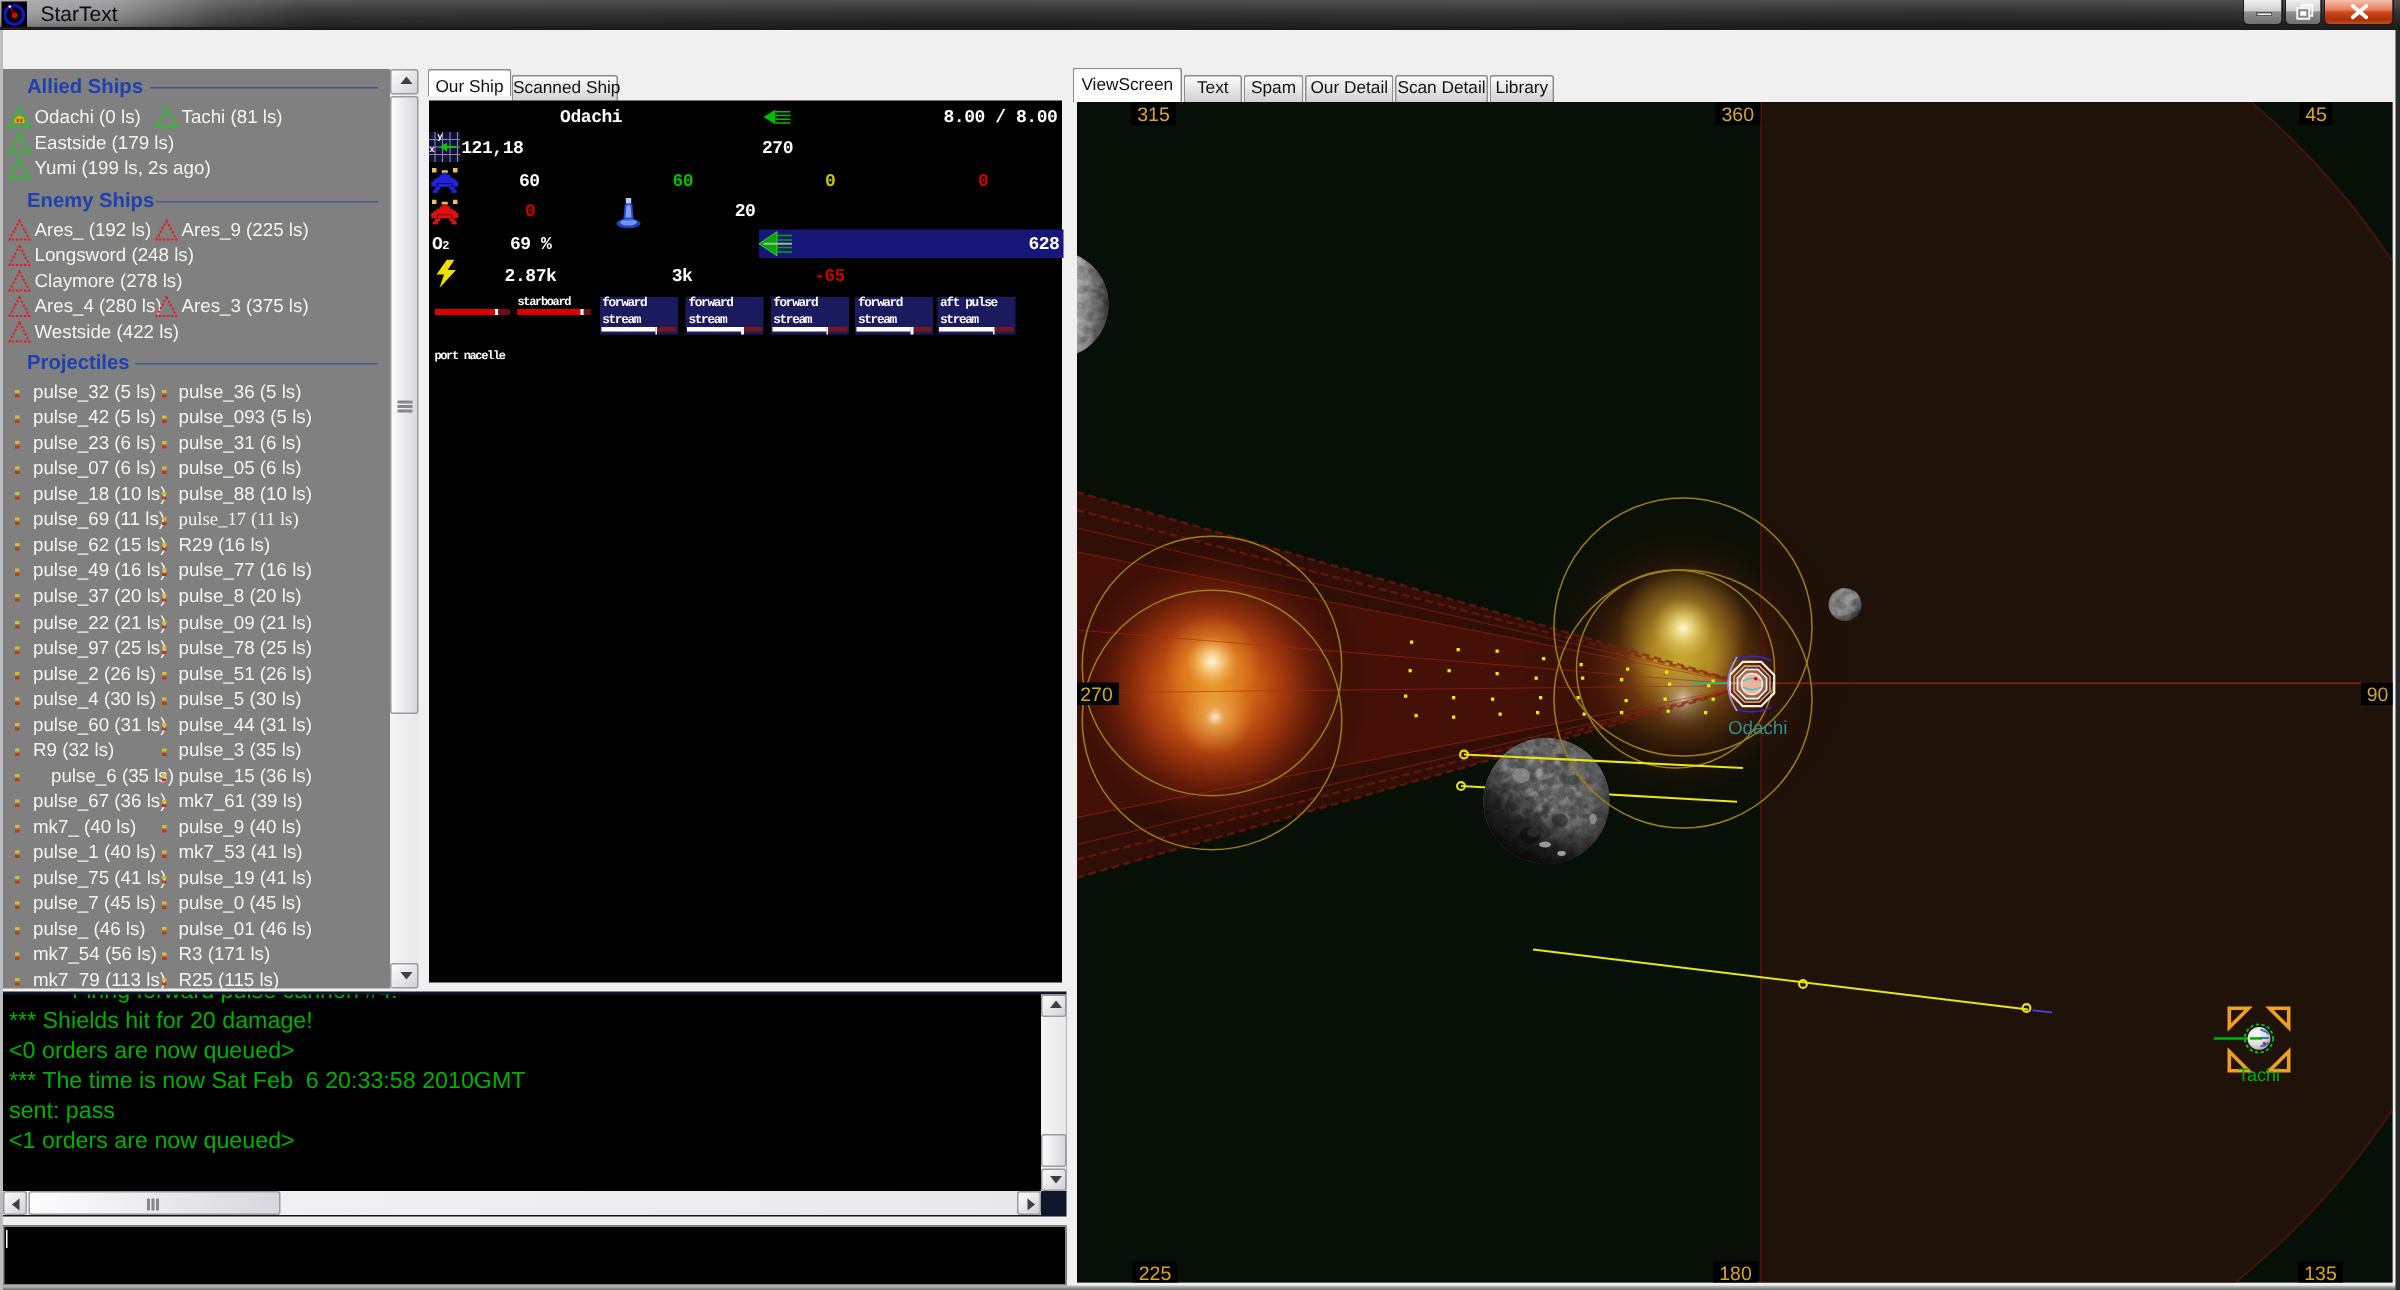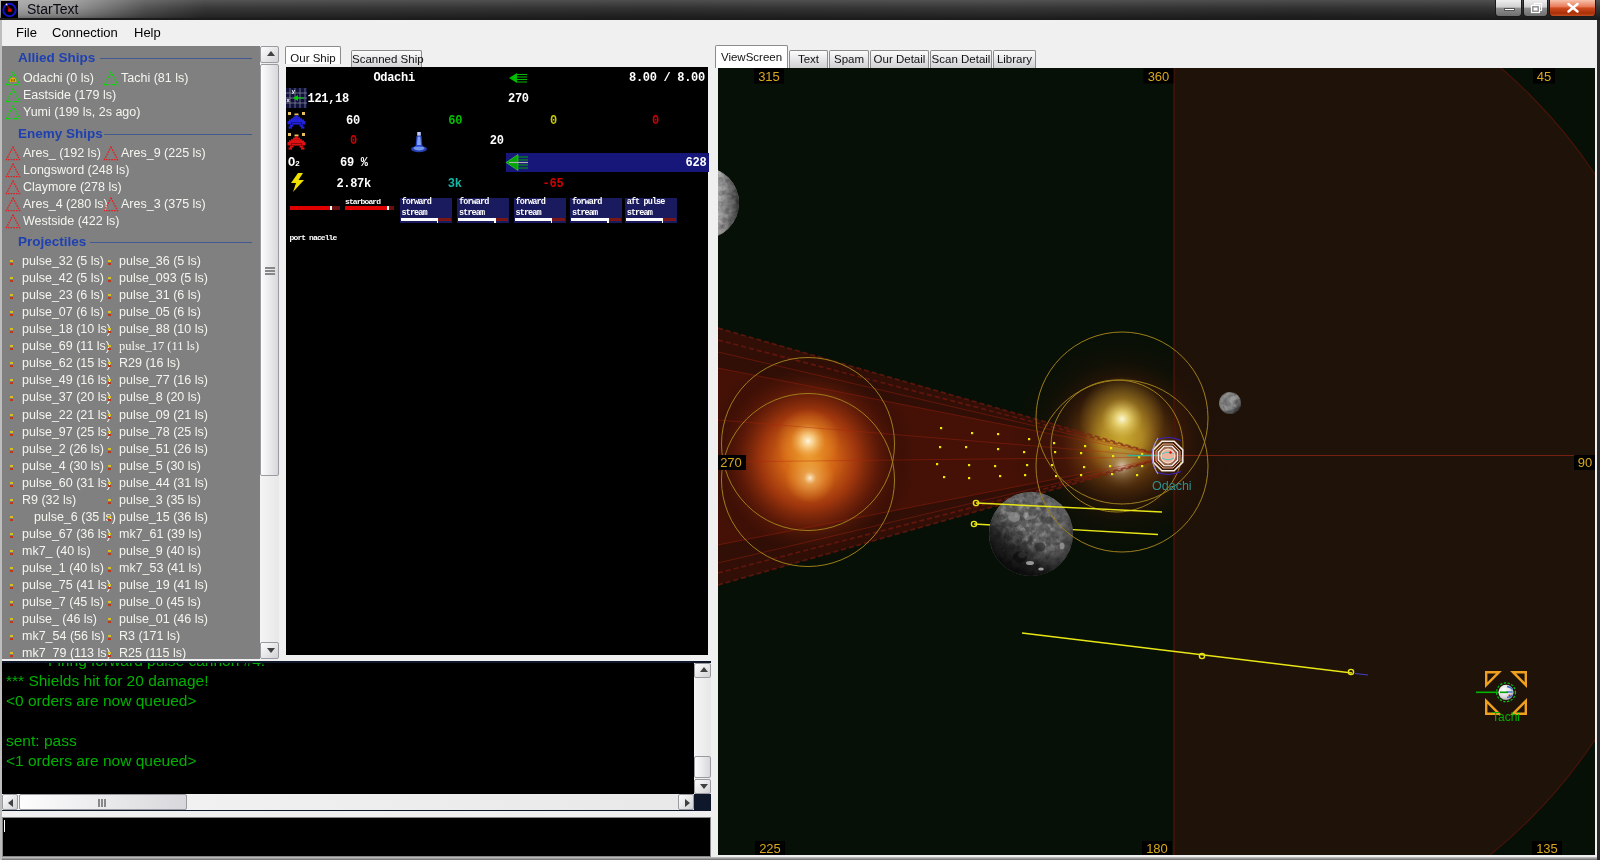--- a/index.html
+++ b/index.html
@@ -98,25 +98,20 @@
         <rect x="9.5" y="7.5" width="4" height="3" fill="#fff"></rect>
       </svg>
     </div>
     <div class="wbtn" id="btn-close">
       <svg width="45" height="15" style="position:absolute;left:0;top:0;">
         <path d="M18.5 4 L27.5 11.5 M27.5 4 L18.5 11.5" stroke="#fff" stroke-width="2.5" stroke-linecap="round"></path>
       </svg>
     </div>
   </div>
 
-  <div id="menubar">
-    <span style="left:16px;">File</span>
-    <span style="left:52px;">Connection</span>
-    <span style="left:134px;">Help</span>
-  </div>
 
   <div id="leftlist">
       <span class="lhead" style="left:16px;top:4.0px;">Allied Ships</span>
 <span class="lhline" style="left:98px;top:12.0px;width:152px;"></span>
 <svg class="tri" style="left:3px;top:24.5px;" viewBox="0 0 16 15">
         <path d="M8 1 L14.6 13.6 L1.4 13.6 Z" fill="none" stroke="#00dd00" stroke-width="1.3" stroke-dasharray="1.7 1"></path>
         <path d="M4.6 11 q0 -4.6 3.4 -4.6 q3.4 0 3.4 4.6 z" fill="#e8b000"></path>
         <rect x="6.2" y="8.2" width="1.2" height="2.2" fill="#6a5000"></rect>
         <rect x="8.6" y="8.2" width="1.2" height="2.2" fill="#6a5000"></rect>
       </svg>
@@ -416,21 +411,21 @@
         <span style="position:absolute;left:4px;top:205px;width:10px;height:1.5px;background:#888;"></span>
         <span style="position:absolute;left:4px;top:208px;width:10px;height:1.5px;background:#888;"></span>
       </div>
 <div class="sbtn" style="left:0px;top:596px;width:19px;height:17px;">
         <span class="arrow" style="left:5.5px;top:5px;border-left:4.5px solid transparent;border-right:4.5px solid transparent;border-top:5px solid #404040;"></span>
       </div>
     </div>
 
   <div id="midpanel">
     <div class="tab tabsel" style="left:3px; top:1px; width:56px; height:18px; line-height:22px;">Our Ship</div>
-    <div class="tab" style="left:59px; top:5px; width:71px; height:18px; line-height:17px;margin-left:10px;">Scanned Ship</div>
+    <div class="tab" style="left:59px; top:5px; width:71px; height:18px; line-height:17px;">Scanned Ship</div>
     <div id="shipblack">
         <span class="srow" style="left:87.4px;top:4.0px;color:#fff;font-size:12px;letter-spacing:-0.3px;">Odachi</span>
 <span class="srow" style="left:343.0px;top:4.0px;color:#fff;font-size:12px;letter-spacing:-0.3px;">8.00 / 8.00</span>
 <svg class="abs" style="left:222px;top:5px;" width="20" height="12">
 <path d="M9 1 L1 6 L9 11 Z" fill="#00bb00"></path>
 <g stroke="#00bb00" stroke-width="1">
             <line x1="9" y1="2.5" x2="19" y2="2.5"></line>
             <line x1="9" y1="5" x2="19" y2="5"></line>
             <line x1="9" y1="7.5" x2="19" y2="7.5"></line>
             <line x1="9" y1="10" x2="19" y2="10"></line>
@@ -509,21 +504,21 @@
 <svg class="abs" style="left:219px;top:87px;" width="24" height="17">
 <path d="M13 0.5 L1 8.5 L13 16.5 Z" fill="#00a800" stroke="#50d050" stroke-width="0.6"></path>
 <line x1="4" y1="8.5" x2="23" y2="8.5" stroke="#b0b0b0" stroke-width="1.2"></line>
 <path d="M13 3 L23 3 M13 6 L23 6 M13 11 L23 11 M13 14 L23 14" stroke="#00a800" stroke-width="1.1"></path>
 </svg>
 <span class="srow" style="left:399.6px;top:88.5px;color:#fff;font-size:12px;letter-spacing:-0.3px;">628</span>
 <svg class="abs" style="left:2px;top:106px;" width="19" height="19">
 <path d="M10 0 L3 10 L8 10 L5 19 L16 7 L10.5 7 L15 0 Z" fill="#f0e000"></path>
         </svg>
 <span class="srow" style="left:50.4px;top:109.5px;color:#fff;font-size:12px;letter-spacing:-0.3px;">2.87k</span>
-<span class="srow" style="left:161.8px;top:109.5px;color:#14b8a6;font-size:12px;letter-spacing:-0.3px;">3k</span>
+<span class="srow" style="left:161.8px;top:109.5px;color:#ffffff;font-size:12px;letter-spacing:-0.3px;">3k</span>
 <span class="srow" style="left:256.6px;top:109.5px;color:#d00000;font-size:12px;letter-spacing:-0.3px;">-65</span>
 <span class="abs" style="left:3.6px;top:129.5px;font-size:8px;letter-spacing:-0.9px;color:#fff;font-family:'Liberation Mono',monospace;font-weight:bold;white-space:pre;margin-top:36px;">port nacelle</span>
 <div class="abs" style="left:3.6px;top:139px;width:50px;height:4px;background:#6a0f0f;">
           <div style="position:absolute;left:0;top:0;width:40px;height:4px;background:#e00000;"></div>
           <div style="position:absolute;left:40px;top:0;width:2px;height:4px;background:#fff;"></div>
         </div>
 <span class="abs" style="left:59px;top:129.5px;font-size:8px;letter-spacing:-0.9px;color:#fff;font-family:'Liberation Mono',monospace;font-weight:bold;white-space:pre;">starboard</span>
 <div class="abs" style="left:59px;top:139px;width:49px;height:4px;background:#6a0f0f;">
           <div style="position:absolute;left:0;top:0;width:42px;height:4px;background:#e00000;"></div>
           <div style="position:absolute;left:42px;top:0;width:2px;height:4px;background:#fff;"></div>
@@ -819,20 +814,21 @@
 <text x="829.0" y="785.0" font-size="13" fill="#d8a81c" text-anchor="middle">135</text>
 </svg>
       </div>
   </div>
 
   <div id="termwrap">
     <div id="termtext">
       <div style="top:-11px; left:46px;">Firing forward pulse cannon #4!</div>
       <div style="top:9px;">*** Shields hit for 20 damage!</div>
       <div style="top:29px;">&lt;0 orders are now queued&gt;</div>
+      <div style="top:49px;">*** The time is now Sat Feb  6 20:33:58 2010GMT</div>
       <div style="top:69px;">sent: pass</div>
       <div style="top:89px;">&lt;1 orders are now queued&gt;</div>
     </div>
     <div class="sb" id="tvscroll" style="left:694px;top:2px;width:17px;height:131px;">
         <div class="sbtn" style="left:0px;top:0px;width:17px;height:15px;">
           <span class="arrow" style="left:4.5px;top:3px;border-left:4.5px solid transparent;border-right:4.5px solid transparent;border-bottom:5px solid #404040;"></span>
         </div>
 <div class="sthumb" style="left:0px;top:93px;width:17px;height:22px;"></div>
 <div class="sbtn" style="left:0px;top:116px;width:17px;height:15px;">
           <span class="arrow" style="left:4.5px;top:4px;border-left:4.5px solid transparent;border-right:4.5px solid transparent;border-top:5px solid #404040;"></span>

